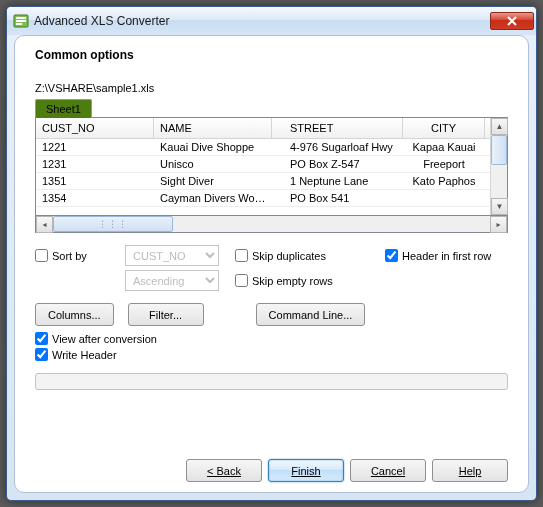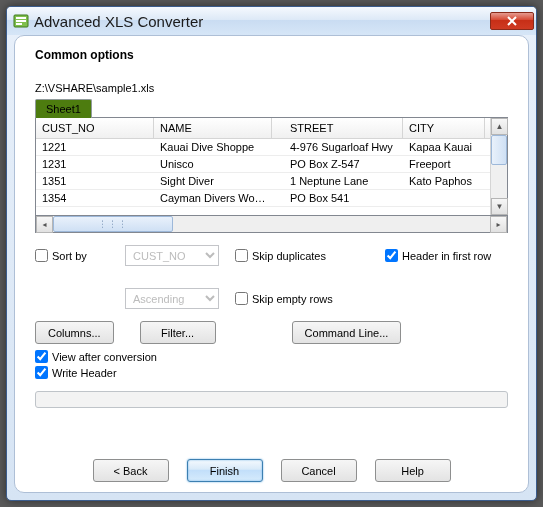--- a/index.html
+++ b/index.html
@@ -1,54 +1,54 @@
 <!DOCTYPE html>
 <html><head>
 <meta charset="utf-8">
 <style>
 * { box-sizing: border-box; margin: 0; padding: 0; font-family: "Segoe UI", Tahoma, sans-serif; font-size: 11px; }
 body { background: #5a5a5a; padding: 6px; }
 .window { width: 531px; height: 495px; background: linear-gradient(#e8f0fa, #d6e4f4); border: 1px solid #3b5c8c; border-radius: 5px; box-shadow: 0 0 10px rgba(0,0,0,.5); overflow: hidden; display: flex; flex-direction: column; }
 .titlebar { height: 28px; background: linear-gradient(#f5f9fe 0%, #dde9f7 45%, #c9dcf2 46%, #d6e6f7 100%); display: flex; align-items: center; padding: 0 2px 0 6px; }
 .titlebar .icon { width: 16px; height: 16px; margin-right: 5px; }
-.titlebar .title { color: #1a1a1a; font-size: 15px; flex: 1; }
+.titlebar .title { color: #1a1a1a; font-size: 12px; flex: 1; }
 .close-btn { width: 44px; height: 18px; background: linear-gradient(#e59a8f, #d6452f 45%, #c72f17 46%, #cf3a22); border: 1px solid #8a2a1a; border-radius: 2px; display: flex; align-items: center; justify-content: center; cursor: pointer; }
 .close-btn svg { width: 10px; height: 10px; }
 .client { flex: 1; margin: 0 7px 7px 7px; background: #fff; border: 1px solid #aebfd6; border-radius: 10px; display: flex; flex-direction: column; padding: 12px 14px 10px 14px; }
 .heading { font-size: 12px; font-weight: bold; color: #000; margin-bottom: 20px; margin-left: 6px; }
 .body { flex: 1; display: flex; flex-direction: column; padding: 0 6px; }
 .filepath { color: #000; margin-bottom: 4px; }
 .tabstrip { display: flex; }
 .tab { background: #4d7c0f; border: 1px solid #919b9c; border-bottom: none; border-radius: 2px 2px 0 0; padding: 3px 10px; position: relative; top: 1px; }
 .grid { border: 1px solid #828790; background: #fff; }
 .grid-head { display: flex; background: linear-gradient(#fff, #f0f0f0); border-bottom: 1px solid #d5d5d5; }
 .grid-head .th { padding: 4px 6px; border-right: 1px solid #d5d5d5; font-weight: normal; color: #000; white-space: nowrap; overflow: hidden; }
 .grid-body { height: 76px; overflow: hidden; }
 .grid-row { display: flex; border-bottom: 1px solid #ededed; }
 .grid-row .td { padding: 2px 6px; white-space: nowrap; overflow: hidden; text-overflow: ellipsis; }
-.c0 { width: 118px; } .c1 { width: 118px; } .c2 { width: 119px; margin-left: 12px; } .c3 { width: 82px; }
+.c0 { width: 118px; } .c1 { width: 118px; } .c2 { width: 119px; margin-left: 12px; } .c3 { width: 82px; text-align: center; }
 .vscroll { width: 17px; background: #f0f0f0; border-left: 1px solid #d5d5d5; display: flex; flex-direction: column; }
 .vscroll .arrow, .hscroll .arrow { width: 17px; height: 17px; background: linear-gradient(#f7f7f7,#e1e1e1); border: 1px solid #b5b5b5; display: flex; align-items: center; justify-content: center; font-size: 8px; color: #555; }
 .vscroll .thumb { flex: 0 0 30px; margin: 0; background: linear-gradient(90deg,#e9f1fb,#cfe0f4); border: 1px solid #9db8d9; border-radius: 2px; }
 .vscroll .track { flex: 1; }
 .grid-wrap { display: flex; }
 .grid-main { flex: 1; }
 .hscroll { height: 17px; background: #f0f0f0; border: 1px solid #828790; border-top: none; display: flex; align-items: stretch; }
 .hscroll .track { flex: 1; background: #efefef; position: relative; }
 .hscroll .thumb { position: absolute; left: 0; width: 120px; top: 0; bottom: 0; background: linear-gradient(#e9f1fb,#cfe0f4); border: 1px solid #9db8d9; border-radius: 2px; display:flex; align-items:center; justify-content:center; color:#7a94b5; font-size:9px; letter-spacing:1px;}
-.options { margin-top: 12px; display: grid; grid-template-columns: 90px 110px 150px 1fr; row-gap: 22px; align-items: center; }
+.options { margin-top: 12px; display: grid; grid-template-columns: 90px 110px 150px 1fr; row-gap: 4px; align-items: center; }
 .chk { display: flex; align-items: center; gap: 4px; }
 .chk input { width: 13px; height: 13px; }
 select { width: 94px; height: 21px; border: 1px solid #abadb3; background: #fff; color: #6d6d6d; padding: 0 3px; }
 select:disabled { background: #fff; color: #a0a0a0; }
-.btnrow { margin-top: 12px; display: flex; gap: 26px; }
+.btnrow { margin-top: 12px; display: flex; gap: 14px; }
 .btn { min-width: 76px; height: 23px; background: linear-gradient(#f6f6f6,#e3e3e3); border: 1px solid #8e8f8f; border-radius: 3px; padding: 0 12px; cursor: pointer; }
 .btn.primary { border: 1px solid #3c7fb1; box-shadow: 0 0 2px #6bb0e4 inset, 0 0 2px #6bb0e4; background: linear-gradient(#f4f9fe,#d8eaf9 45%,#c1defa 46%,#d6ebfc); }
 .progress { margin-top: 12px; height: 17px; border: 1px solid #bfc4c9; border-radius: 3px; background: #f3f3f3; }
-.footer { display: flex; justify-content: center; gap: 18px; padding-top: 12px; }
+.footer { display: flex; justify-content: flex-end; gap: 6px; padding-top: 12px; text-decoration: underline; }
 .footer .btn { min-width: 76px; }
 </style>
 </head>
 <body>
 
 <div class="window">
   <div class="titlebar">
     <span class="icon">
       <svg viewBox="0 0 16 16">
           <rect x="1" y="2" width="14" height="12" rx="1" fill="#7fbf4d" stroke="#3e7a1f"></rect>

